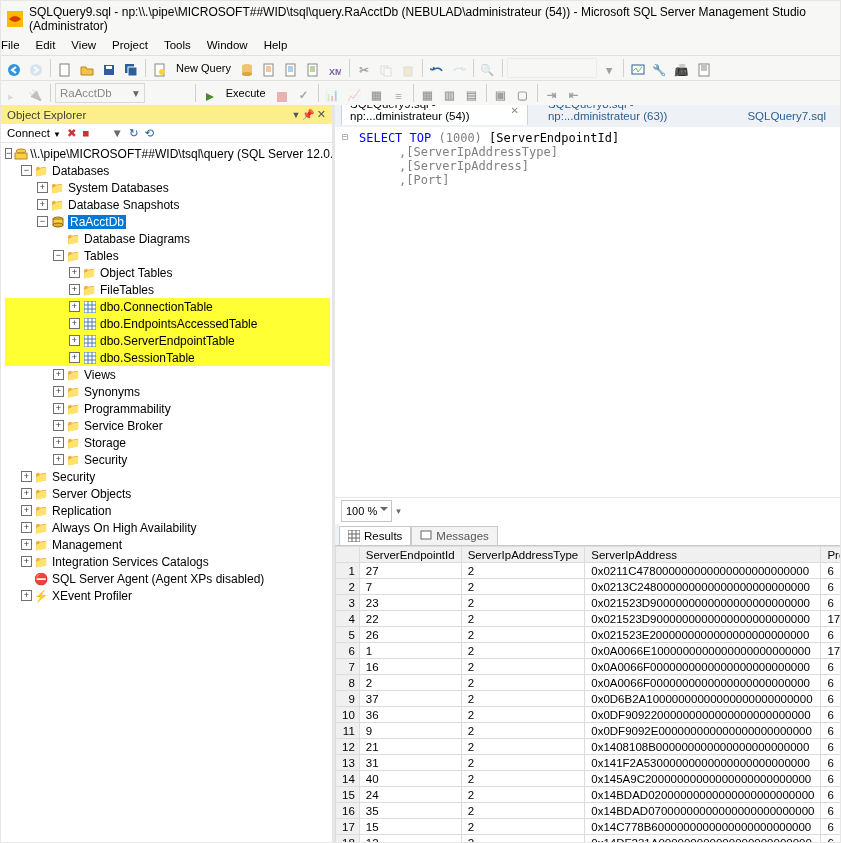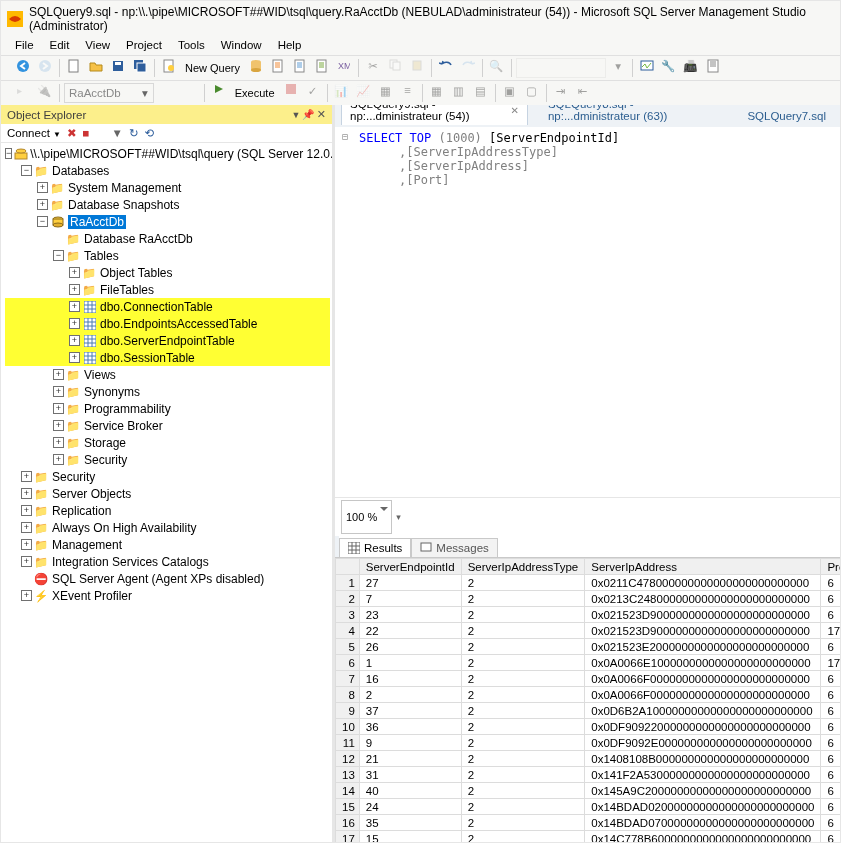--- a/index.html
+++ b/index.html
@@ -1,23 +1,23 @@
 <!DOCTYPE html>
 <html><head>
 <meta charset="utf-8">
 <style>
   * { box-sizing: border-box; margin: 0; padding: 0; }
   body { font-family: "Segoe UI", Tahoma, sans-serif; font-size: 11.5px; color: #000; background: #fff; width: 841px; height: 843px; overflow: hidden; display: flex; flex-direction: column; border:1px solid #e6e6e6;}
   .titlebar { display: flex; align-items: center; padding: 4px 6px; gap: 6px; background: #f7f7f5;}
   .title-icon { width: 16px; height: 16px; }
   .titlebar-text { font-size: 12px; }
-  .menubar { display: flex; gap: 16px; padding: 2px 8px 4px 14px; background:#f7f7f5;}
+  .menubar { display: flex; gap: 16px; padding: 2px 8px 4px 0; background:#f7f7f5;}
   .menubar span { cursor: default; }
-  .toolbar-row { display: flex; align-items: center; gap: 2px; padding: 2px 12px; border-top: 1px solid #e0e0e0; background:#f7f7f5;}
-  .tb-btn { width: 20px; height: 20px; display:flex; align-items:flex-start; justify-content:center; border: 1px solid transparent; border-radius:2px;}
+  .toolbar-row { display: flex; align-items: center; gap: 2px; padding: 2px 3px; border-top: 1px solid #e0e0e0; background:#f7f7f5;}
+  .tb-btn { width: 20px; height: 20px; display:flex; align-items:flex-end; justify-content:center; border: 1px solid transparent; border-radius:2px;font-weight:bold;}
   .tb-sep { width:1px; height:18px; background:#d0d0d0; margin:0 2px;}
   .tb-text { font-size:11px; padding:0 4px;}
   .tb-group-box { border:1px solid #d8d8d8; padding:0 4px; height:20px; display:flex;align-items:center; min-width:90px;}
   .flex-spacer{flex:1;}
   svg { display:block;}
   .ghost { opacity:.35;}
   
   .workarea { flex:1; display:flex; overflow:hidden;}
   
   .obj-exp { width: 334px; display:flex; flex-direction:column; border-right:3px solid #e6e6e6;}
@@ -41,21 +41,21 @@
   .right-pane{flex:1; display:flex; flex-direction:column; overflow:hidden; background:#eef2f6;}
   .doc-tabs{display:flex; gap:12px; padding:0 6px 2px 6px; background:#eef2f6; align-items:flex-end; height:22px;}
   .tab{display:flex;align-items:center; gap:4px; padding:3px 8px; color:#2b5d8f; font-size:11.5px; cursor:default;}
   .tab.active{background:#fff; color:#000; border:1px solid #c6d3e1; border-bottom:none;}
   .tab-close{font-family:Arial; font-size:10px; color:#888;}
   .editor{background:#fff; flex:1; padding:4px 8px 4px 24px; font-family:Consolas, monospace; font-size:12px; position:relative; overflow:auto;}
   .gutter{position:absolute; left:4px; top:4px; width:12px; color:#9b9b9b; font-size:10px; text-align:center;}
   .sql-blue{color:#0000ff;margin-top:24px;}
   .sql-gray{color:#808080;}
   .zoombar{background:#fff; border-top:1px solid #e6e6e6; display:flex; align-items:center; padding:2px 6px; gap:4px;}
-  .zoom-sel{border:1px solid #c6c6c6; padding:0 14px 0 4px; font-size:11px; position:relative; height:34px; display:flex; align-items:center;}
+  .zoom-sel{border:1px solid #c6c6c6; padding:0 14px 0 4px; font-size:11px; position:relative; height:22px; display:flex; align-items:center;}
   .zoom-sel::after{content:""; position:absolute; right:3px; top:6px; border:4px solid transparent; border-top-color:#666;}
   .results-tabs{display:flex; gap:0px; padding-top:2px; margin-left:4px; align-items:flex-end; background:#fff;}
   .rs-tab{display:flex; gap:4px; align-items:center; padding:3px 8px; font-size:11.5px; border:1px solid #c9c9c9; border-bottom:none; background:#f3f3f3; color:#555;}
   .rs-tab.active{background:#fff; color:#000;}
   .grid-wrap{flex:1; overflow:auto; background:#fff; border-top:1px solid #c9c9c9;}
   table.grid{border-collapse:collapse; font-size:11.5px;}
   table.grid th, table.grid td{border:1px solid #dcdcdc; padding:1px 6px; text-align:left; height:16px; white-space:nowrap; background:#fff;}
   table.grid th{background:#f0f0f0; font-weight:normal;}
   table.grid .rowh{background:#f0f0f0; width:24px; text-align:right; padding-right:4px;}
   .spacer-right-tab{flex:1;}
@@ -278,42 +278,42 @@
           <span class="lbl">\\.\pipe\MICROSOFT##WID\tsql\query (SQL Server 12.0.5214.</span>
         </div>
       <div class="node indent-1">
           <span class="exp">−</span>
           <span class="icon16">📁</span>
           <span class="lbl">Databases</span>
         </div>
       <div class="node indent-2">
           <span class="exp">+</span>
           <span class="icon16">📁</span>
-          <span class="lbl">System Management</span>
+          <span class="lbl">System Databases</span>
         </div>
       <div class="node indent-2">
           <span class="exp">+</span>
           <span class="icon16">📁</span>
           <span class="lbl">Database Snapshots</span>
         </div>
       <div class="node indent-2">
           <span class="exp">−</span>
           <span class="icon16">
             <svg width="14" height="14">
               <ellipse cx="7" cy="4" rx="5" ry="2" fill="#ffcf3f" stroke="#8a6a1b"></ellipse>
               <rect x="2" y="4" width="10" height="6" fill="#ffcf3f" stroke="#8a6a1b"></rect>
               <ellipse cx="7" cy="10" rx="5" ry="2" fill="#e2ae2d" stroke="#8a6a1b"></ellipse>
             </svg>
           </span>
           <span class="lbl lbl-sel">RaAcctDb</span>
         </div>
       <div class="node indent-3">
           <span class="pad"></span>
           <span class="icon16">📁</span>
-          <span class="lbl">Database RaAcctDb</span>
+          <span class="lbl">Database Diagrams</span>
         </div>
       <div class="node indent-3">
           <span class="exp">−</span>
           <span class="icon16">📁</span>
           <span class="lbl">Tables</span>
         </div>
       <div class="node indent-4">
           <span class="exp">+</span>
           <span class="icon16">📁</span>
           <span class="lbl">Object Tables</span>

